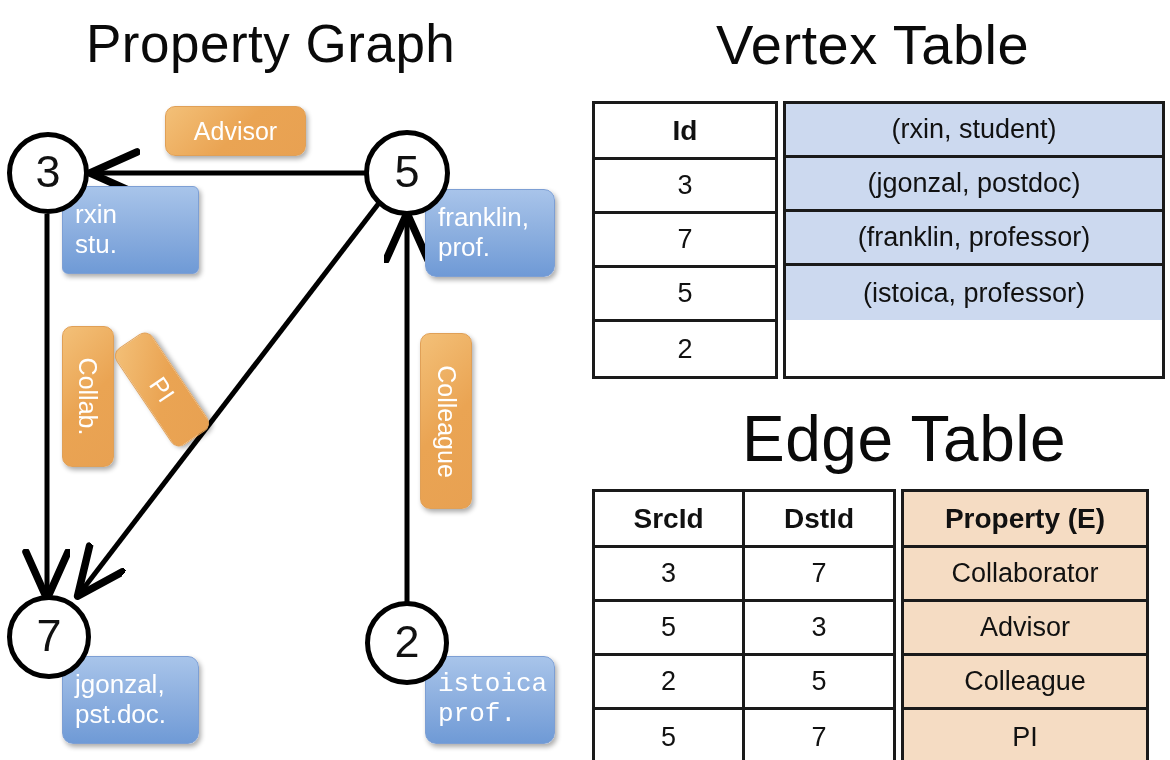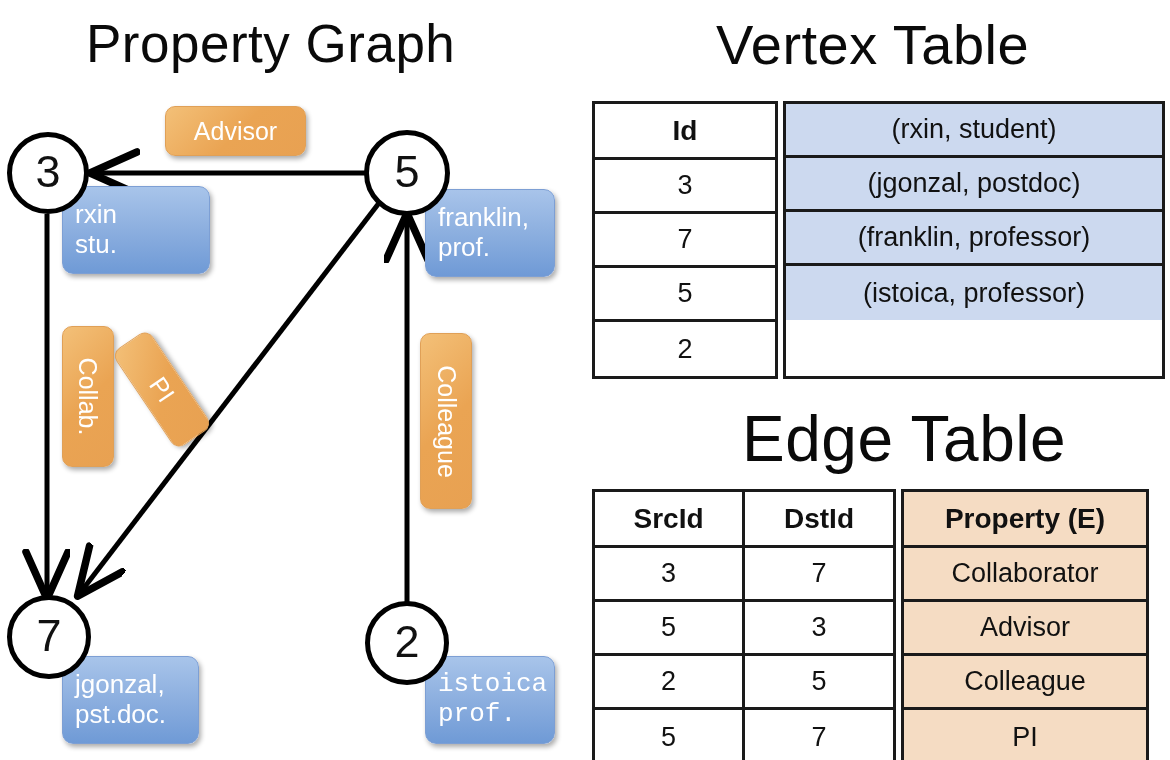--- a/index.html
+++ b/index.html
@@ -103,21 +103,21 @@
     </div>
 
     <div class="edge-label rot90" id="lbl-pi" style="left:140px;top:330px;width:44px;height:117px;transform:rotate(-34deg);">
       <span class="txt">PI</span>
     </div>
 
     <div class="edge-label rot90" id="lbl-colleague" style="left:420px;top:332px;width:52px;height:176px;">
       <span class="txt">Colleague</span>
     </div>
 
-    <div class="prop-box blue" style="left:62px;top:185px;width:148px;height:88px;">
+    <div class="prop-box blue" style="left:62px;top:185px;width:137px;height:88px;border-radius:6px;">
       <span class="l">rxin</span>
       <span class="l">stu.</span>
     </div>
 
     <div class="prop-box blue" style="left:425px;top:188px;width:130px;height:88px;">
       <span class="l">franklin,</span>
       <span class="l">prof.</span>
     </div>
 
     <div class="prop-box blue" style="left:62px;top:655px;width:137px;height:88px;padding-left:12px;">

